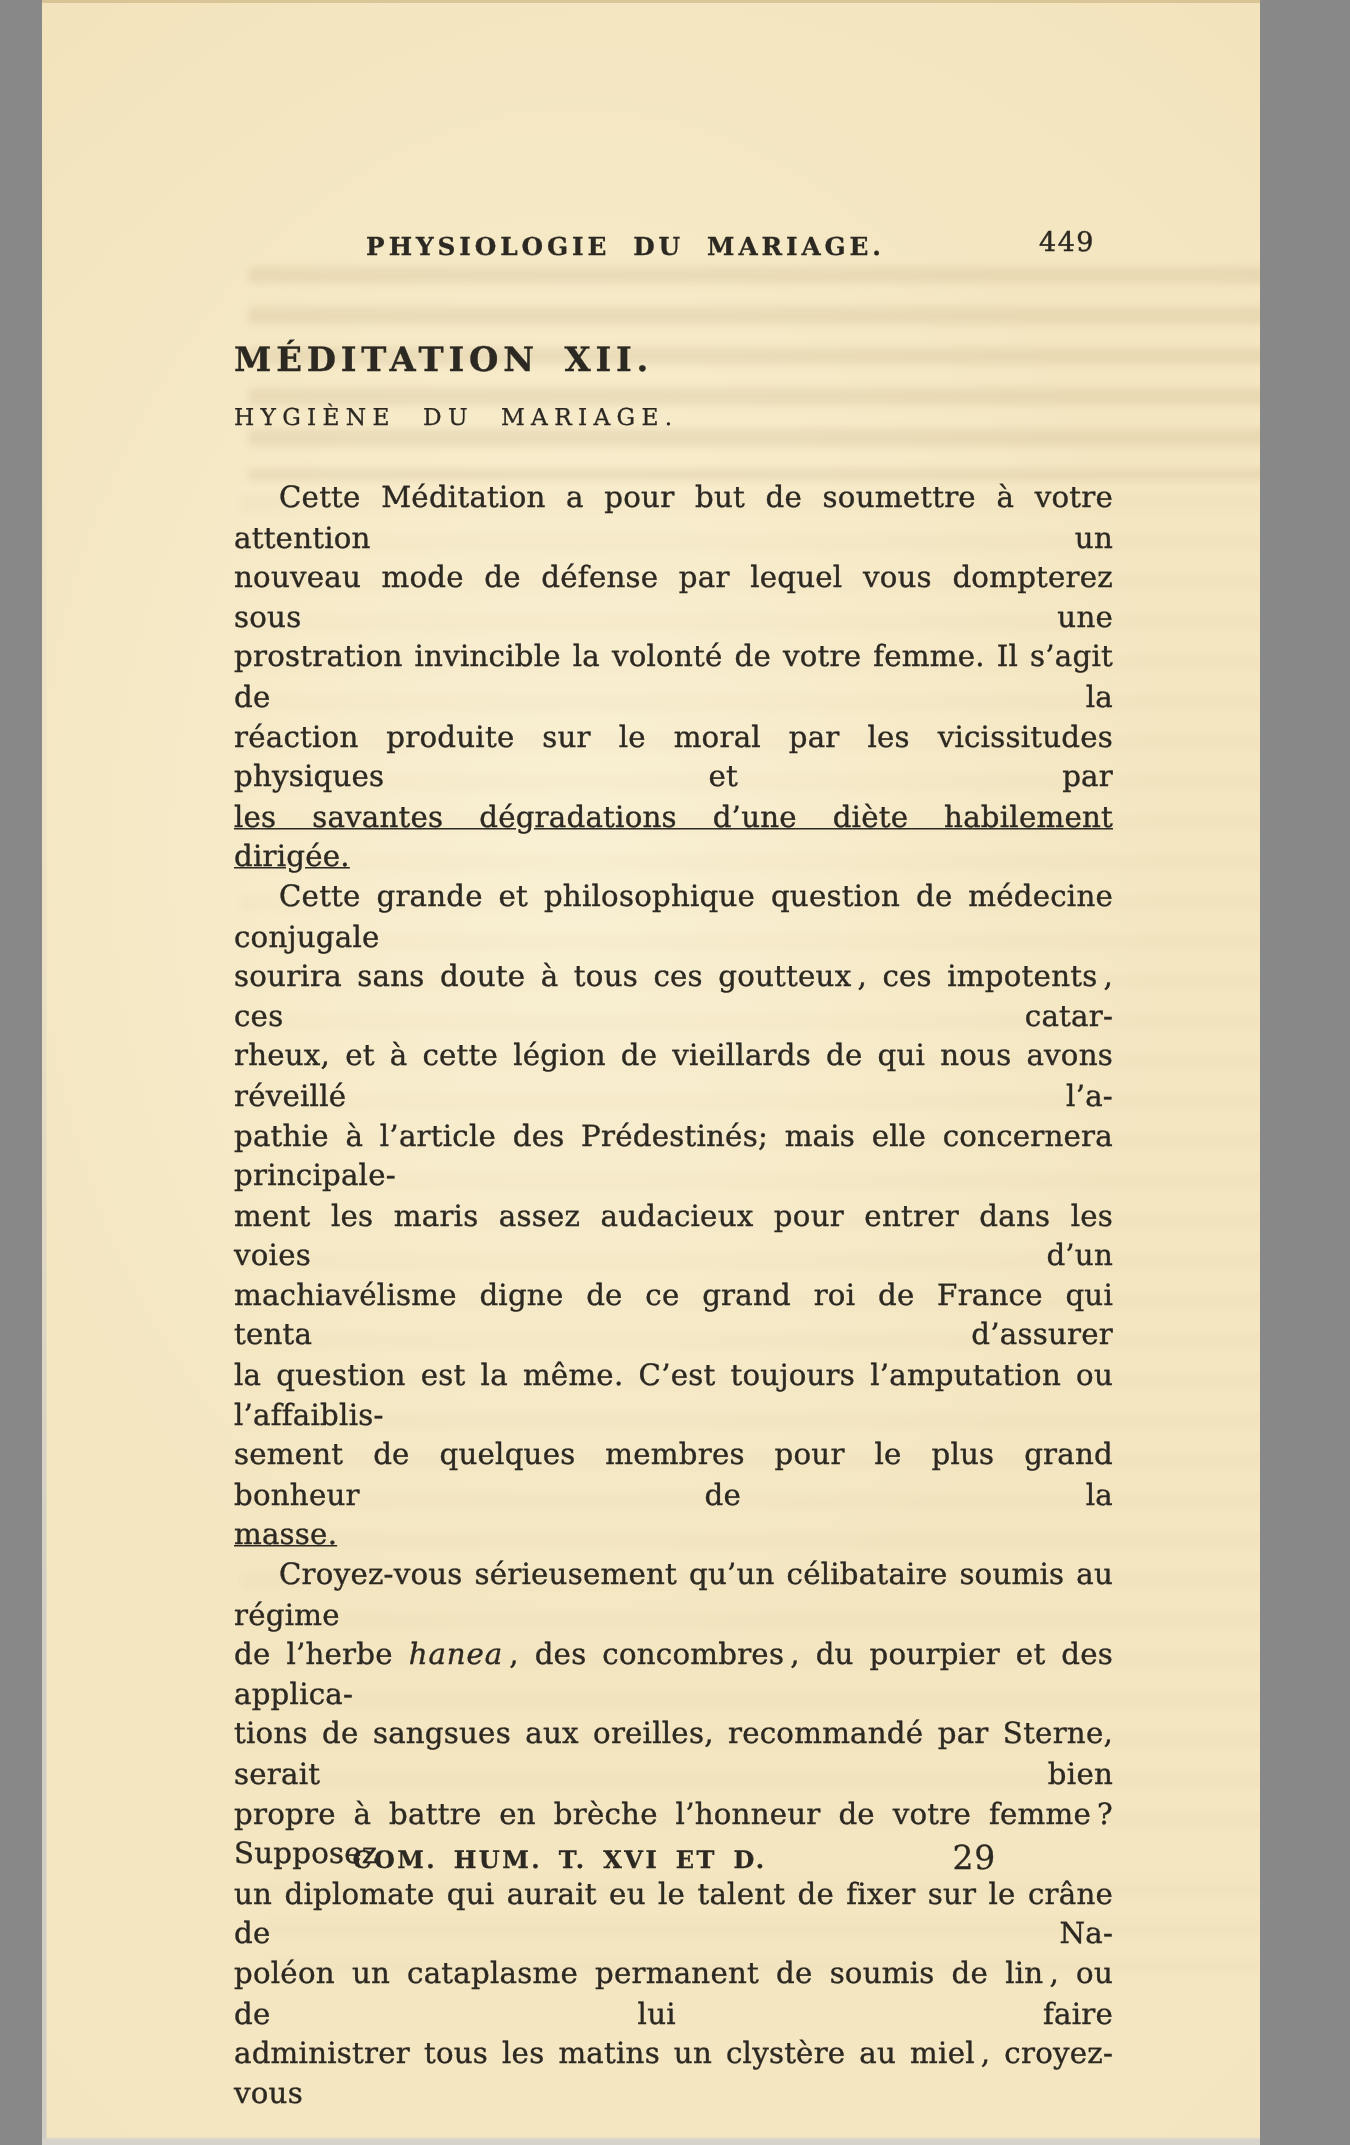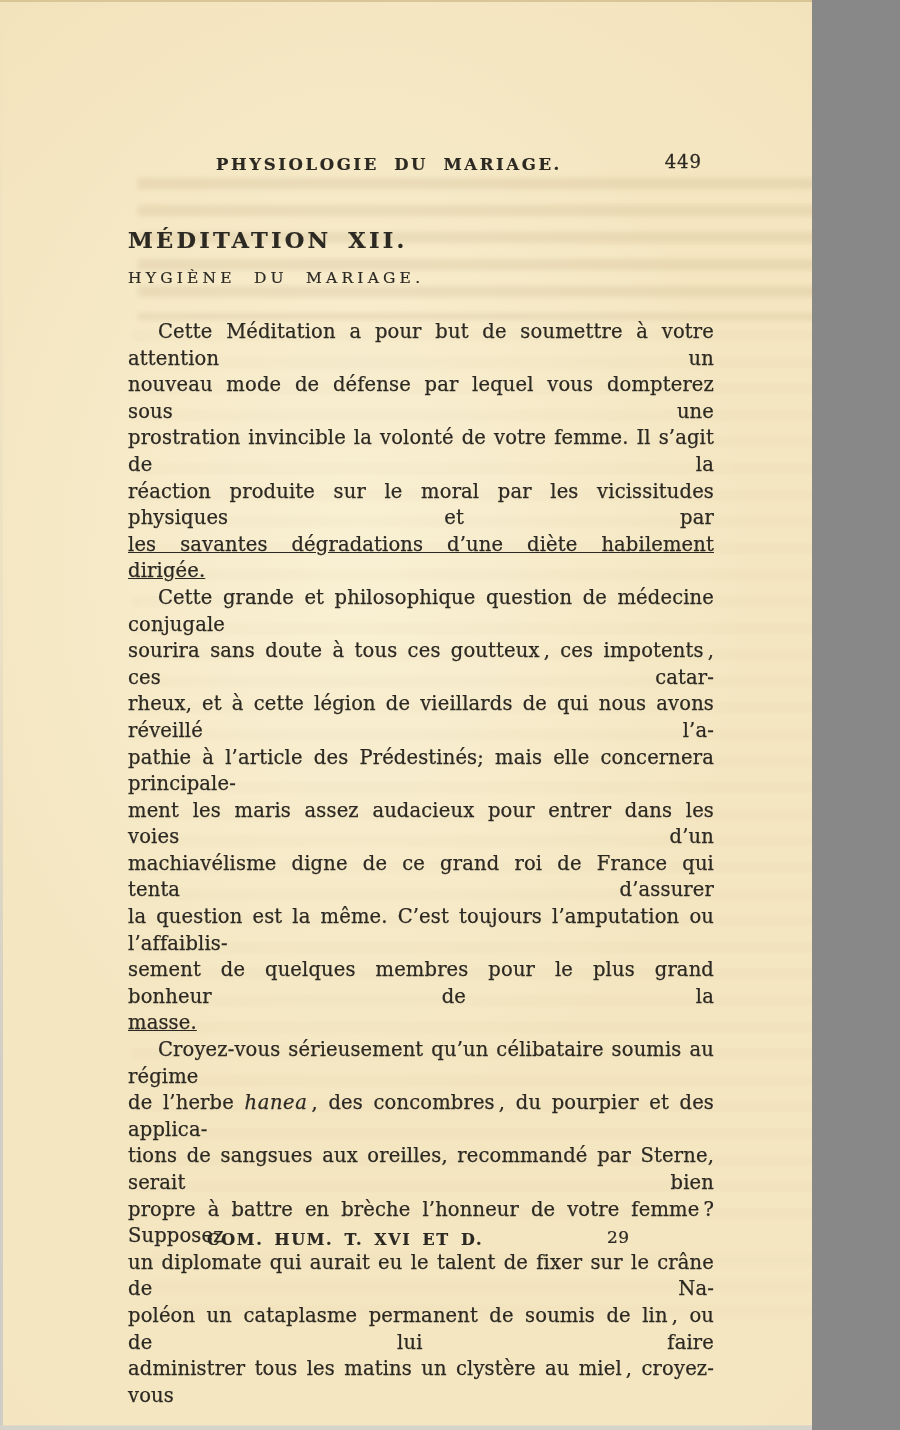--- a/index.html
+++ b/index.html
@@ -4,20 +4,21 @@
 <style>
   html,body{margin:0;padding:0;background:#888;}
   .page{
     position:relative;width:812px;height:1430px;overflow:hidden;
     background:#f4e6c1;
     background-image:
       radial-gradient(ellipse 70% 55% at 44% 40%, rgba(255,250,230,0.50) 0%, rgba(255,250,230,0.0) 70%),
       radial-gradient(ellipse 120% 90% at 50% 55%, rgba(244,230,193,0) 60%, rgba(228,204,150,0.35) 100%);
     font-family:"DejaVu Serif","Liberation Serif",serif;
     color:#2c2822;
+    margin-left:28px;
   }
   
   .edge-top{position:absolute;top:0;left:0;right:0;height:2px;background:rgba(176,146,88,0.38);}
   .edge-bottom{position:absolute;bottom:0;left:0;right:0;height:4px;background:#d6d3ca;box-shadow:0 -1px 0 rgba(214,211,202,0.6);}
   .edge-left{position:absolute;top:0;bottom:0;left:0;width:3px;
     background:linear-gradient(to bottom, rgba(208,205,198,0) 0%, rgba(208,205,198,0.25) 45%, rgba(208,205,198,0.95) 75%, #d0cdc6 100%);}
   
   .bleed{position:absolute;pointer-events:none;filter:blur(2.5px);}
   .bleed-top{top:178px;left:138px;width:730px;height:142px;
     background:repeating-linear-gradient(to bottom, rgba(145,111,60,0.11) 0 11px, rgba(145,111,60,0) 11px 27px);}
@@ -57,21 +58,21 @@
   .line.last{text-align-last:left;text-decoration:underline;}
   .line i{font-style:italic;letter-spacing:0.6px;}
   .page-footer{position:absolute;top:1227px;left:128px;width:586px;height:28px;}
   .signature-mark{
     position:absolute;left:79px;top:3px;
     font-size:16px;font-weight:bold;letter-spacing:1.6px;word-spacing:4px;
     -webkit-text-stroke:0.2px #2c2822;
   }
   .sheet-number{
     position:absolute;left:479px;top:0;
-    font-size:17px;letter-spacing:0.5px;-webkit-text-stroke:0.2px #2c2822;
+    font-size:22px;letter-spacing:0.5px;-webkit-text-stroke:0.2px #2c2822;
   }
 </style>
 </head>
 <body>
 
 <div class="page">
 
   <div class="edge-top"></div>
   <div class="edge-left"></div>
   <div class="edge-bottom"></div>

